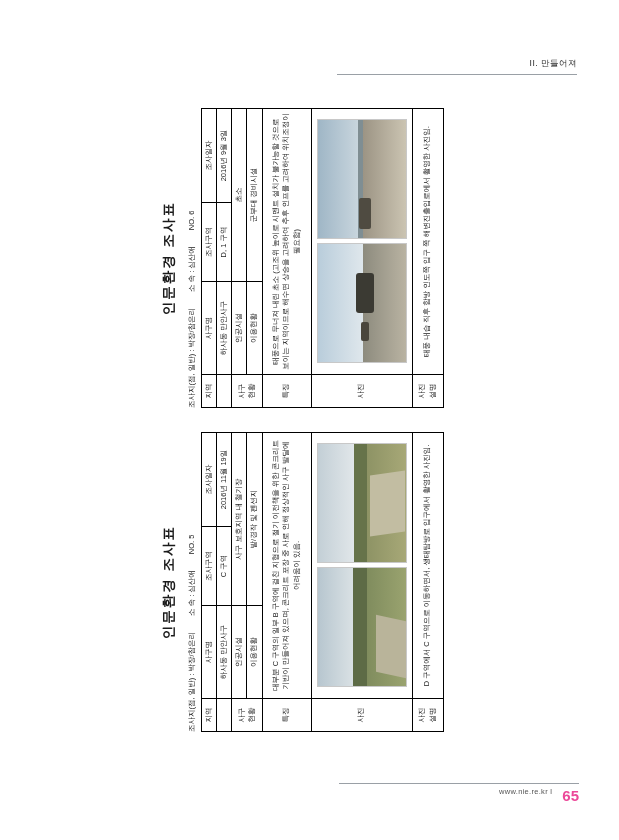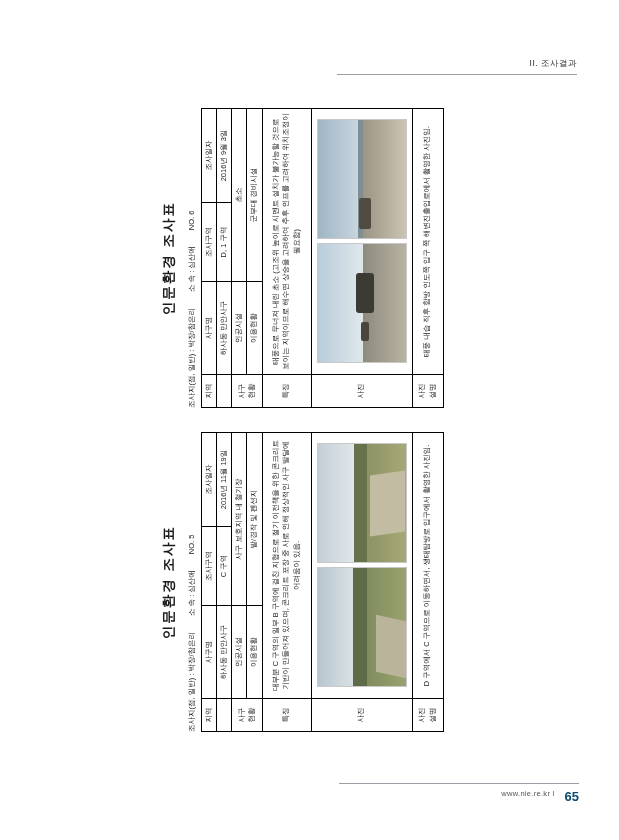--- a/index.html
+++ b/index.html
@@ -53,22 +53,22 @@
     align-items: flex-start;
     gap: 10px;
   }
   .doc-footer .site {
     font-size: 7.5px;
     color: #555;
     padding-bottom: 3px;
     letter-spacing: 0.3px;
   }
   .doc-footer .pageno {
-    font-size: 13px;
-    color: #0c4a6e;
+    font-size: 15px;
+    color: #ec4899;
     font-weight: bold;
   }
   .footer-rule {
     position: absolute;
     right: 40px;
     bottom: 56px;
     width: 240px;
     border-bottom: 1px solid #9aa0a6;
   }
 
@@ -215,21 +215,21 @@
     position:absolute; left:24%; bottom:0; width:52%; height:40%;
     background:#c2bda2; transform: skewX(8deg);
   }
 </style>
 </head>
 <body>
 
 <div class="page">
 
   <div class="doc-header">
-    <span class="hdr-text">II. 조사결과</span>
+    <span class="hdr-text">II. 만들어져</span>
     <span class="hdr-rule"></span>
   </div>
 
   <div class="sheet" id="sheet-top">
     <div class="sheet-inner">
       <div class="sheet-title">인문환경 조사표</div>
       <div class="sheet-subline">
         <span class="sub-a">조사지(점, 일반) : 박장/참은리</span>
         <span class="sub-b">소 속 : 심산애</span>
         <span class="sub-b">NO.  6</span>

